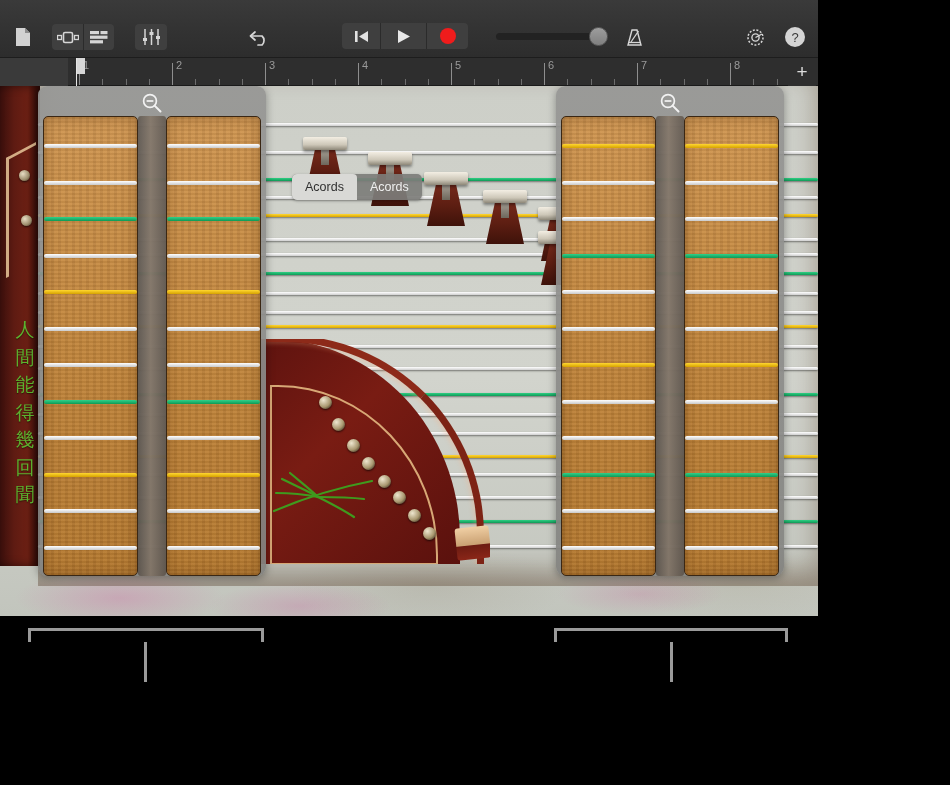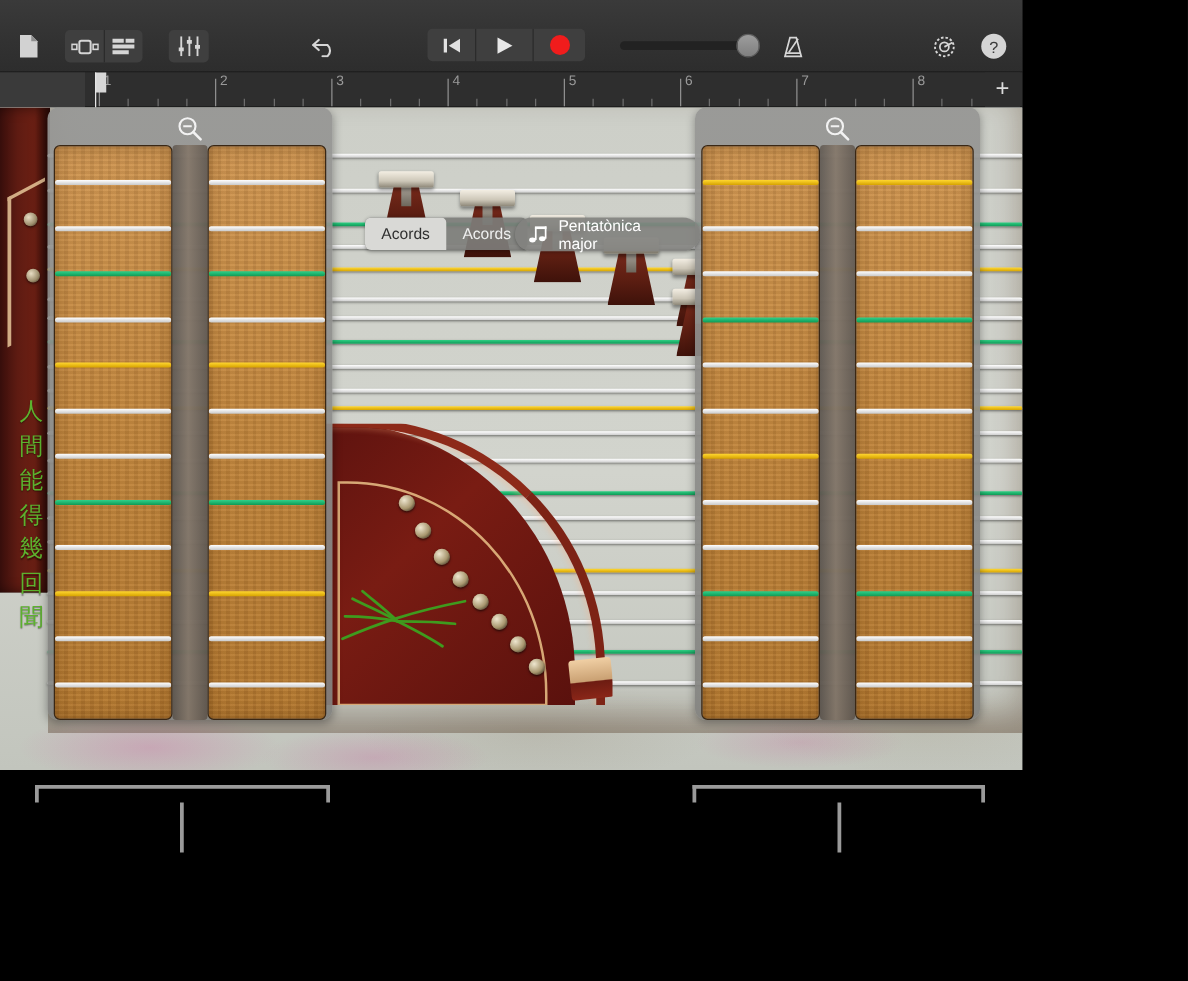--- a/index.html
+++ b/index.html
@@ -74,21 +74,21 @@
   
   .soundboard {
     position:absolute; left:38px; top:0; width:780px; height:500px;
     background:
       repeating-linear-gradient(180deg, rgba(0,0,0,.045) 0 2px, rgba(255,255,255,.03) 2px 4px),
       repeating-linear-gradient(90deg, rgba(90,50,15,.10) 0 3px, rgba(200,140,70,.06) 3px 7px),
       linear-gradient(180deg,#c08game 0%, #c1833f 0%, #c98f4a 28%, #b87c38 58%, #a96d2e 100%);
     box-shadow: inset 0 -14px 26px rgba(60,30,5,.35);
   }
   .endcap-left {
-    position:absolute; left:0; top:0; width:40px; height:388px;
+    position:absolute; left:0; top:0; width:40px; height:480px;
     background:linear-gradient(90deg,#3a0f0c 0%, #5e1b12 35%, #6d2014 70%, #45100b 100%);
     box-shadow: inset -6px 0 10px rgba(0,0,0,.5);
   }
   .endcap-left .inlay {
     position:absolute; left:6px; top:64px; width:30px; height:120px;
     border-left:3px solid #e8c79a; border-top:3px solid #e8c79a;
     transform:skewY(-28deg); opacity:.85;
   }
   .endcap-left .peg {
     position:absolute; width:11px; height:11px; border-radius:50%;
@@ -539,32 +539,20 @@
             <div class="cstr white" style="top: 392px;"></div>
             <div class="cstr white" style="top: 429px;"></div>
           </div>
         </div>
 
       <div class="ctrlbar">
         <div class="segctl">
           <div class="active">Acords</div>
           <div>Acords</div>
         </div>
-        <div class="scale-pill">
-          <svg width="17" height="15" viewBox="0 0 17 15">
-            <g fill="#ffffff">
-              <ellipse cx="3" cy="12" rx="2.7" ry="2"></ellipse>
-              <ellipse cx="11" cy="11" rx="2.7" ry="2"></ellipse>
-              <rect x="5" y="2" width="1.4" height="10"></rect>
-              <rect x="13" y="1" width="1.4" height="10"></rect>
-              <rect x="5" y="1" width="9.4" height="2.2"></rect>
-            </g>
-          </svg>
-          <span>Pentatònica major</span>
-        </div>
       </div>
 
     </div>
   </div>
 
   <div class="callouts">
     <div id="callout-group">
         <div class="bracket" style="position: absolute; left: 28px; top: 12px; width: 236px;">
           <div class="top" style="width:236px"></div>
           <div class="lcap" style="left:0"></div>

